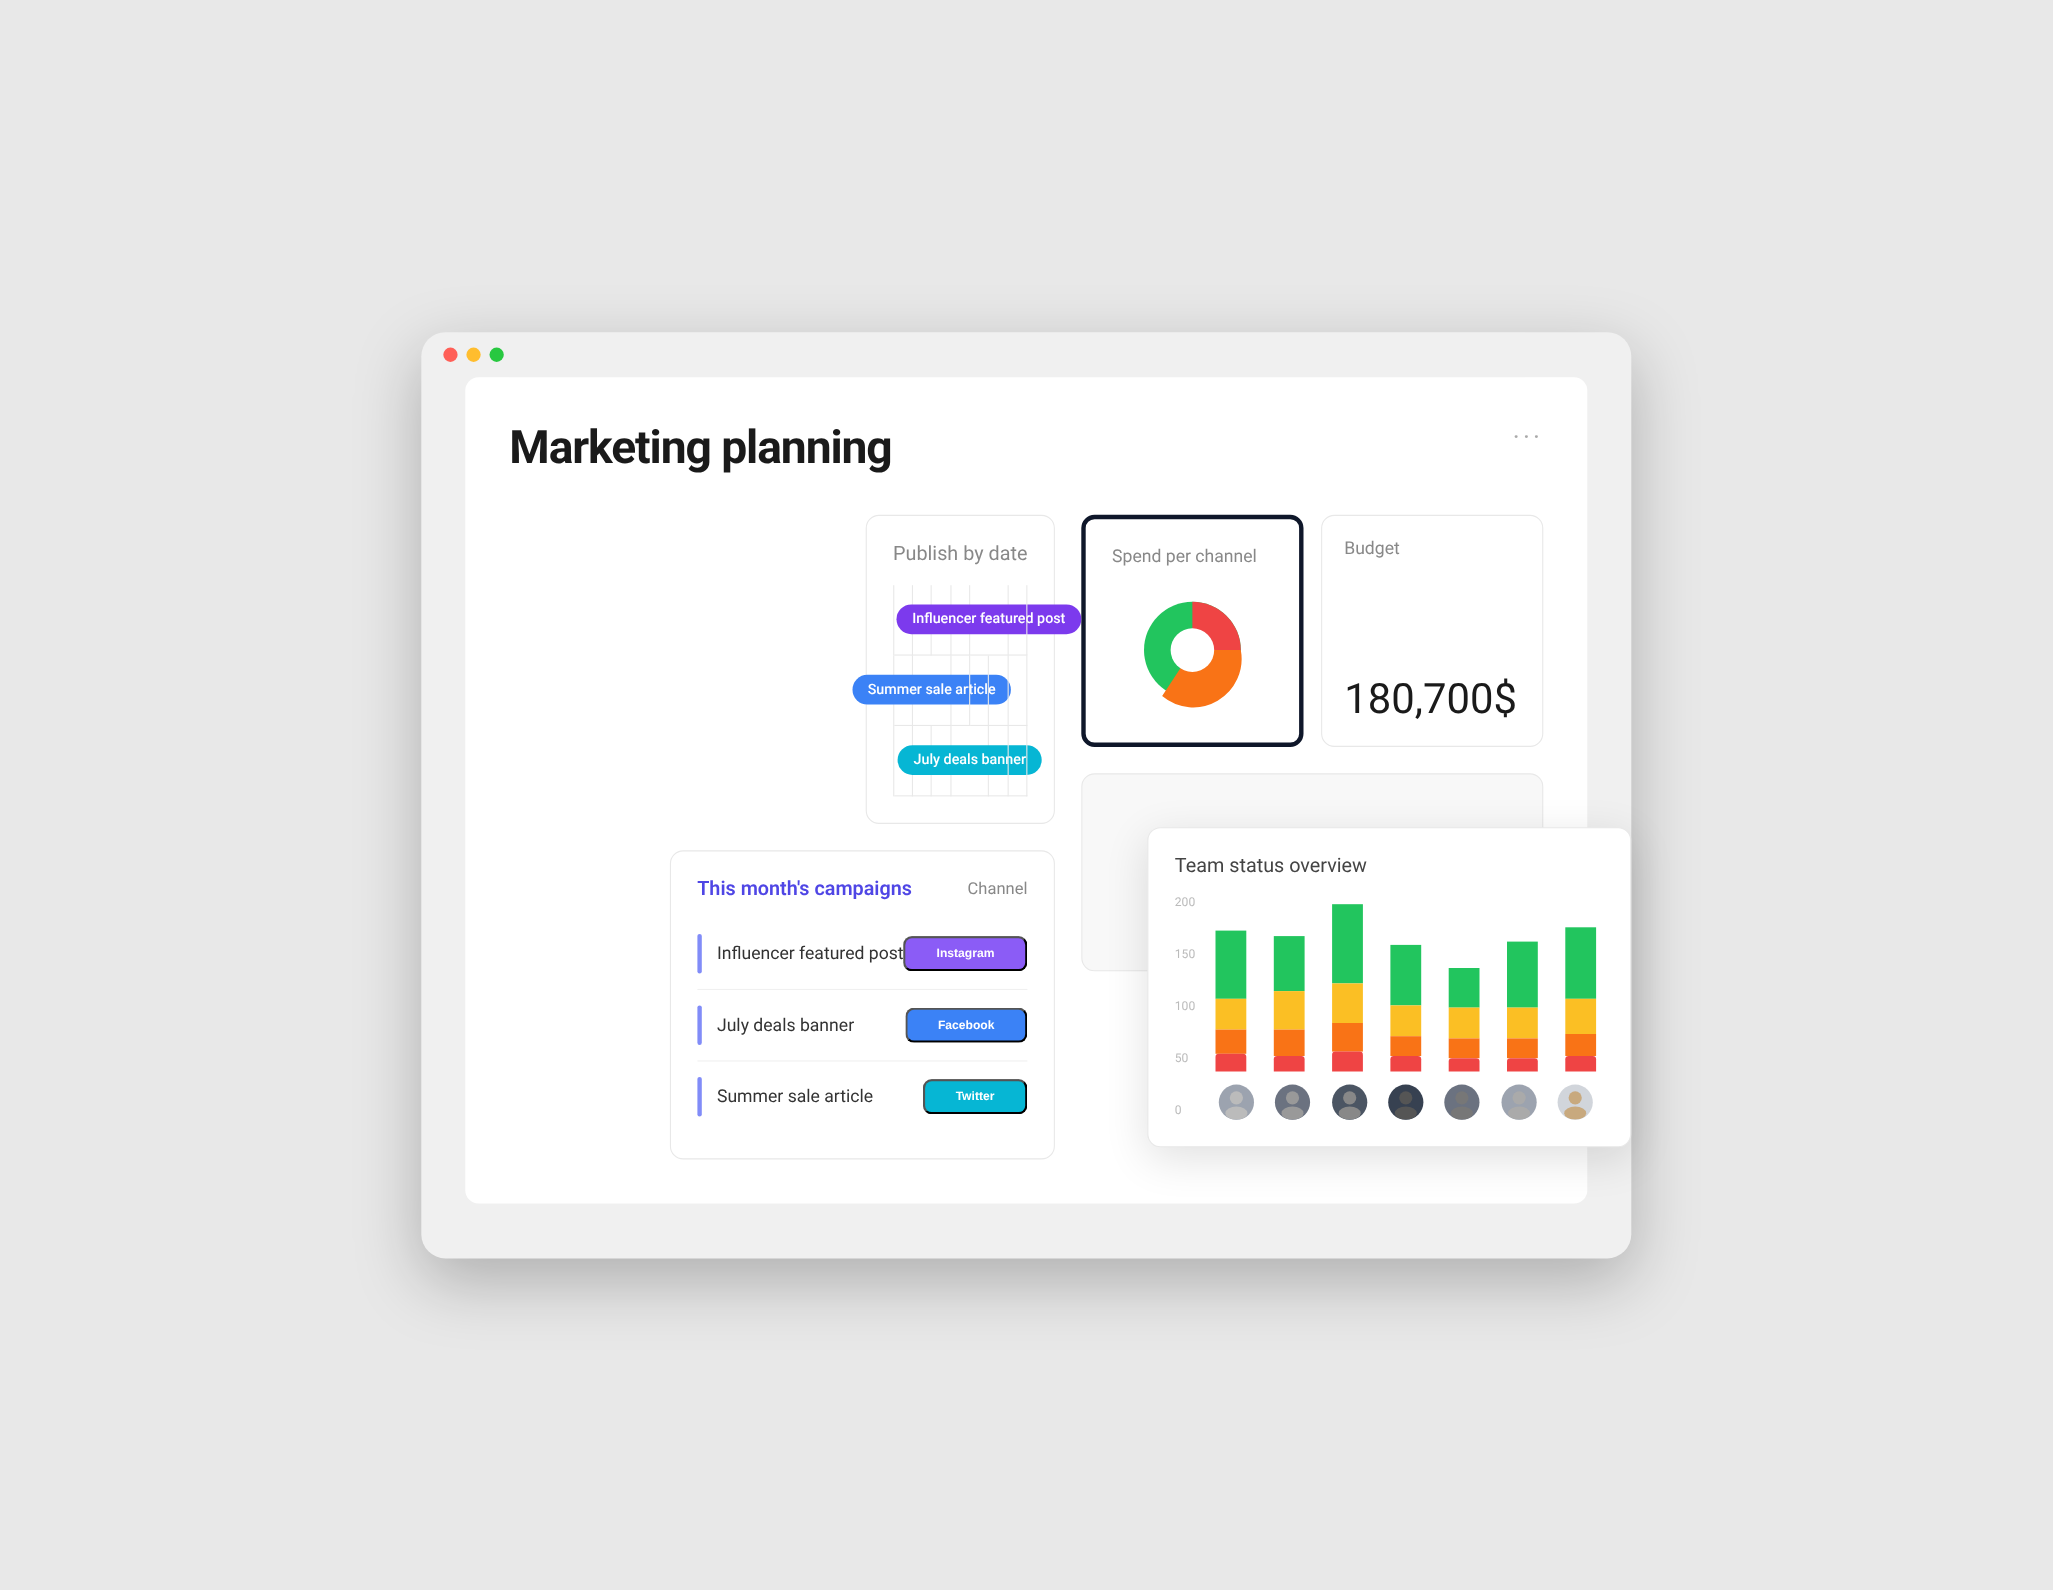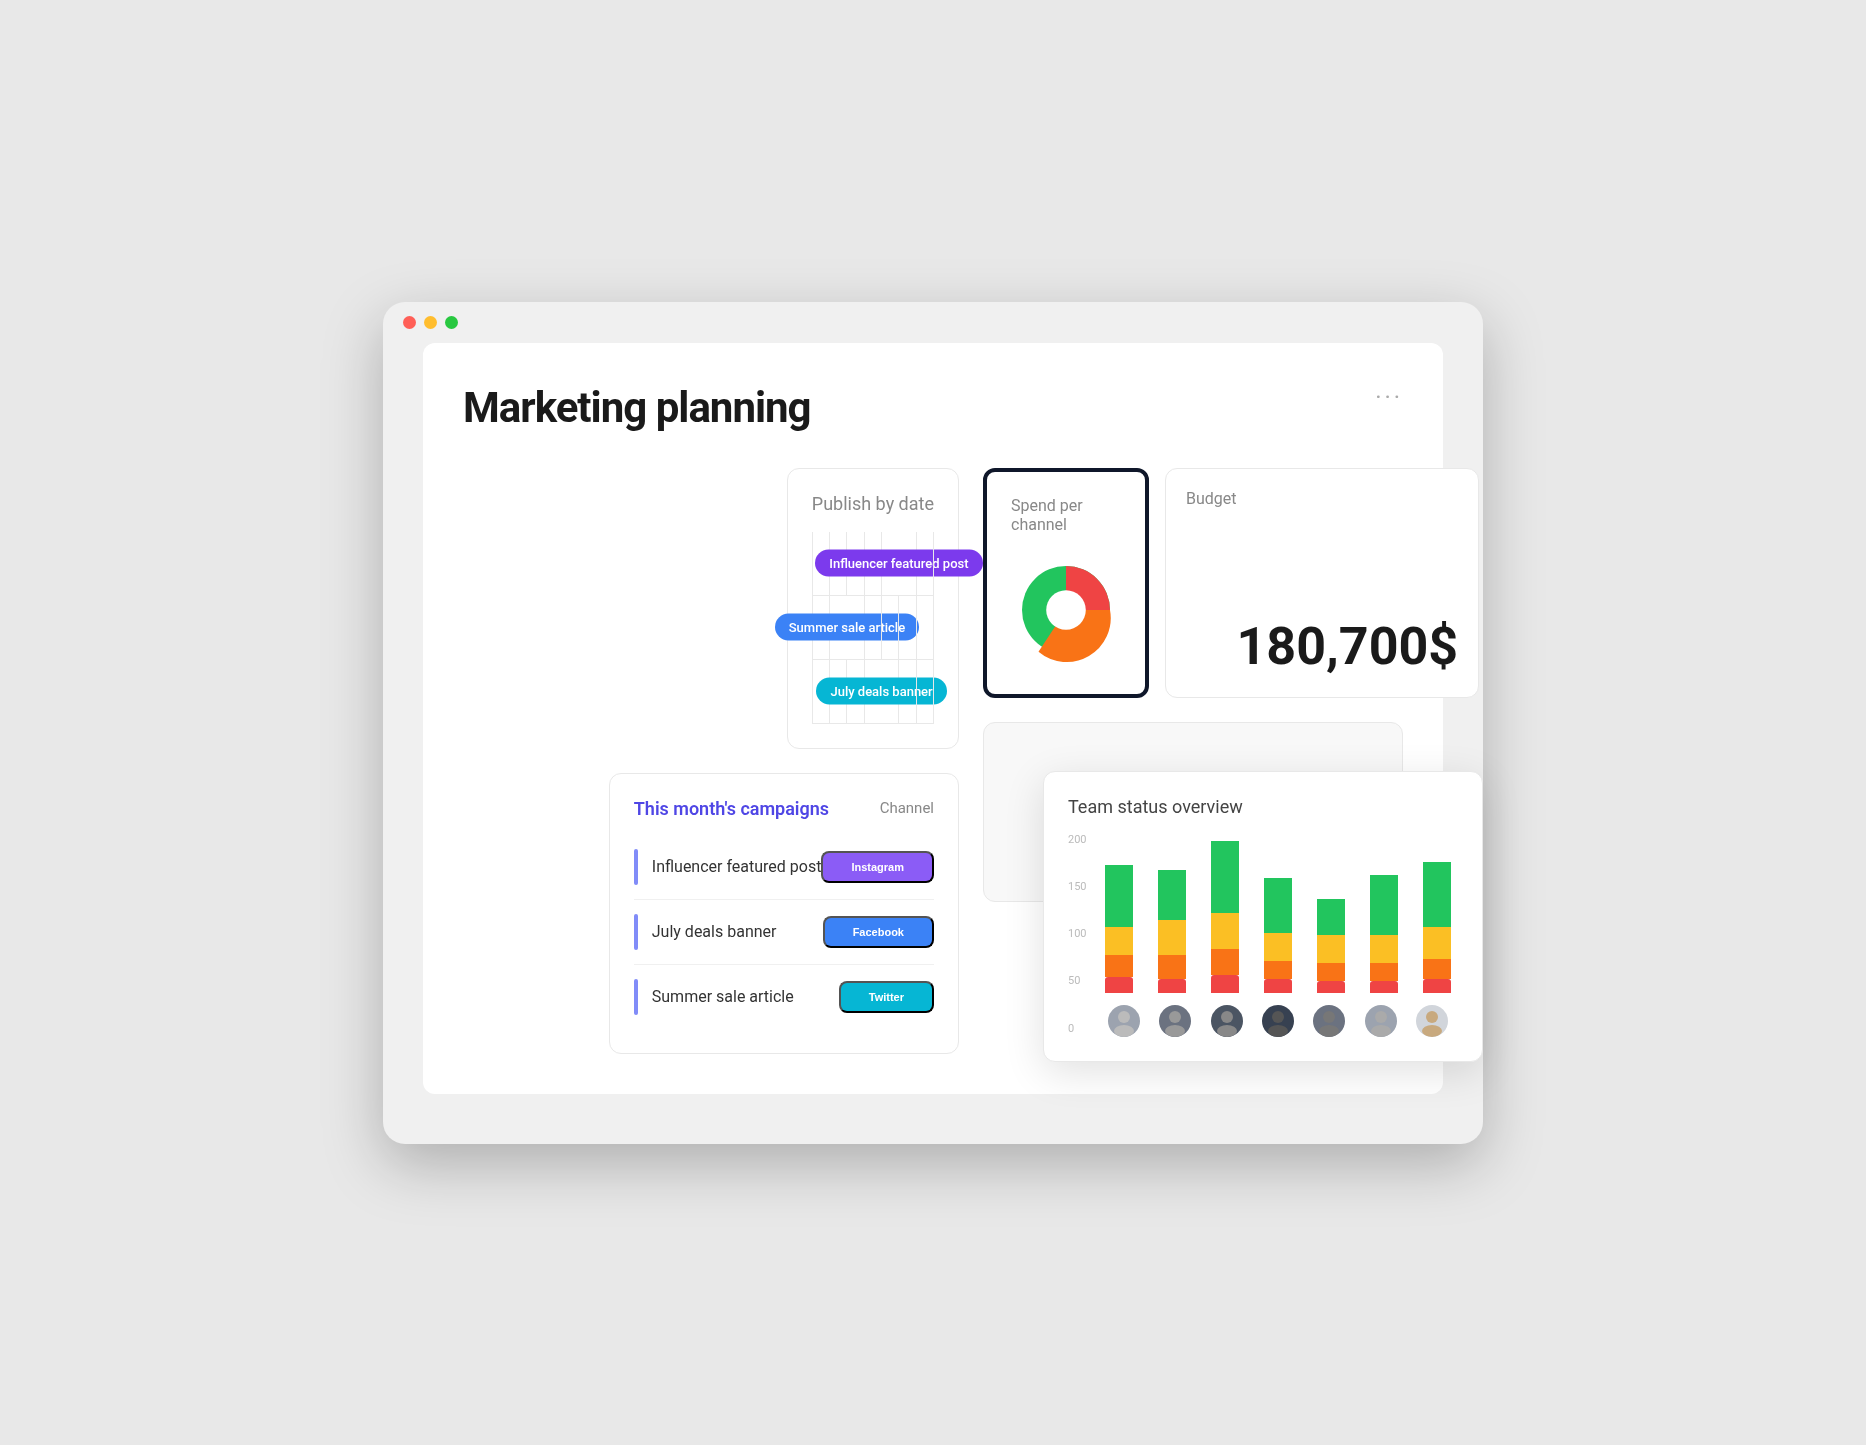--- a/index.html
+++ b/index.html
@@ -229,31 +229,33 @@
       width: 110px;
       height: 110px;
     }
 
     .budget-card {
       background: #fff;
       border: 1px solid #e8e8e8;
       border-radius: 12px;
       padding: 20px;
       display: flex;
+      flex-direction: column;
       justify-content: space-between;
+      gap: 48px;
     }
 
     .budget-title {
       font-size: 16px;
       color: #888;
     }
 
     .budget-value {
-      font-size: 52px;
-      font-weight: 700;
+      font-size: 38px;
+      font-weight: 400;
       color: #1a1a1a;
       margin-top: auto;
     }
 
     
     .team-card-wrapper {
       position: relative;
     }
 
     .team-card {

